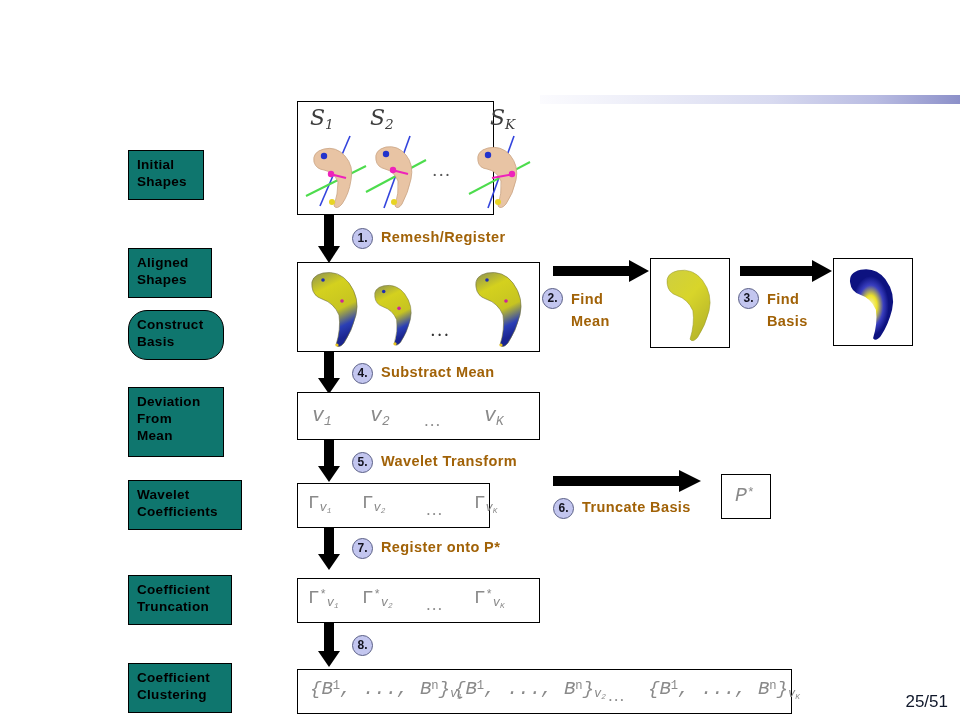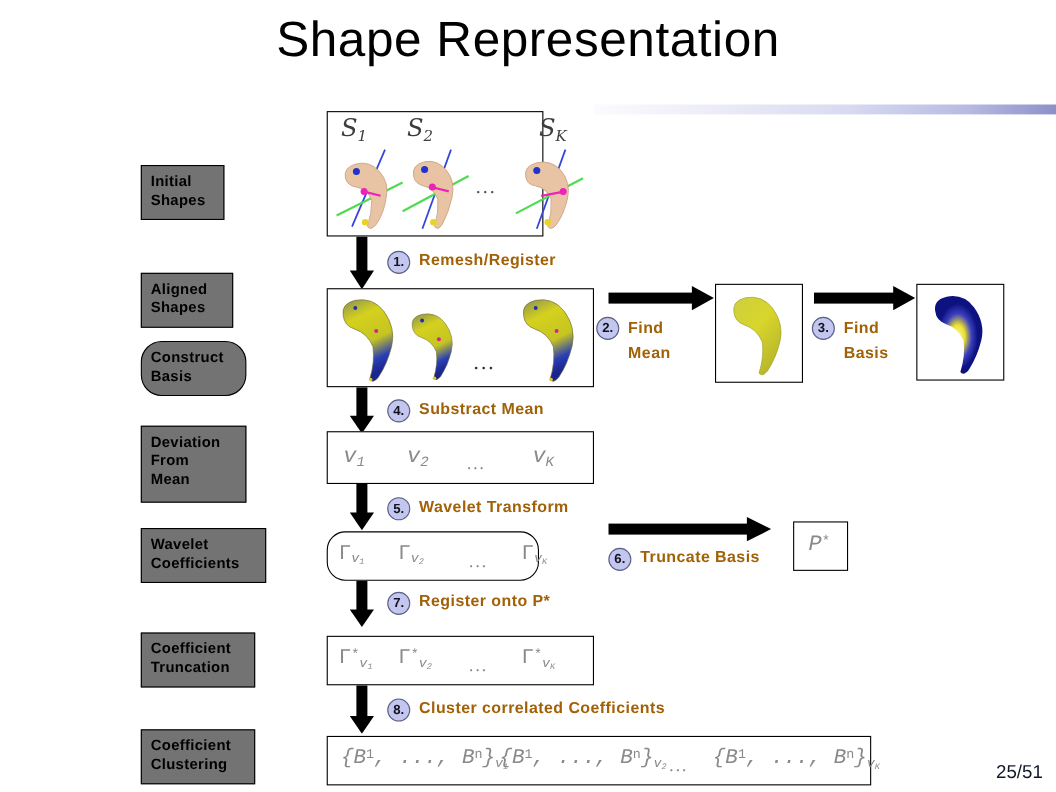--- a/index.html
+++ b/index.html
@@ -40,21 +40,21 @@
     top: 95px;
     width: 420px;
     height: 9px;
     background: linear-gradient(to right, #fbfbfe 0%, #ecedf8 25%, #d8daf0 55%, #b9bce2 80%, #8c90c9 100%);
   }
 
   
   .stage-box {
     position: absolute;
     box-sizing: border-box;
-    background: #737373;
+    background: #0f766e;
     border: 1.5px solid #000000;
     color: #000000;
     font-family: "Liberation Sans", sans-serif;
     font-size: 13.5px;
     font-weight: bold;
     line-height: 17px;
     padding: 5px 7px 5px 8px;
     letter-spacing: 0.3px;
   }
 
@@ -164,21 +164,20 @@
     font-family: "Liberation Sans", sans-serif;
     font-size: 17px;
     color: #0f172a;
   }
 </style>
 </head>
 <body>
 
 <div id="slide">
 
-  <div class="slide-title">Shape Representation</div>
 
   <div class="deco-bar"></div>
 
   <div class="stage-box" style="left:128px; top:150px; width:76px; height:50px;">
     <span style="white-space:pre-line;">Initial
 Shapes</span>
   </div>
 
   <div class="stage-box" style="left:128px; top:248px; width:84px; height:50px;">
     <span style="white-space:pre-line;">Aligned
@@ -376,21 +375,21 @@
   <svg class="arrow-down" style="left:318px; top:440px;" width="22" height="42" viewBox="0 0 22 42">
     <rect x="6" y="0" width="10" height="28" fill="#000"></rect>
     <polygon points="0,26 22,26 11,42" fill="#000"></polygon>
   </svg>
 
   <div class="step" style="left:352px; top:452px;">
     <div class="step-badge">5.</div>
     <div class="step-text">Wavelet Transform</div>
   </div>
 
-  <div class="panel" style="left:297px; top:483px; width:193px; height:45px;border-radius:17px;">
+  <div class="panel" style="left:297px; top:483px; width:193px; height:45px;">
     <div class="math" style="left:10px; top:8px; font-size:19px;">
       <span class="up">Γ</span><sub>v<sub>1</sub></sub>
     </div>
     <div class="math" style="left:64px; top:8px; font-size:19px;">
       <span class="up">Γ</span><sub>v<sub>2</sub></sub>
     </div>
     <div class="math-dots" style="left:128px; top:17px;">...</div>
     <div class="math" style="left:176px; top:8px; font-size:19px;">
       <span class="up">Γ</span><sub>v<sub>K</sub></sub>
     </div>
@@ -435,21 +434,20 @@
     </div>
   </div>
 
   <svg class="arrow-down" style="left:318px; top:623px;" width="22" height="44" viewBox="0 0 22 44">
     <rect x="6" y="0" width="10" height="30" fill="#000"></rect>
     <polygon points="0,28 22,28 11,44" fill="#000"></polygon>
   </svg>
 
   <div class="step" style="left:352px; top:635px;">
     <div class="step-badge">8.</div>
-    <div class="step-text">Cluster correlated Coefficients</div>
   </div>
 
   <div class="panel" style="left:297px; top:669px; width:495px; height:45px;">
     <div class="math" style="left:12px; top:8px; font-size:19px;">
       {B<sup>1</sup>, ..., B<sup>n</sup>}<sub>v<sub>1</sub></sub>
     </div>
     <div class="math" style="left:156px; top:8px; font-size:19px;">
       {B<sup>1</sup>, ..., B<sup>n</sup>}<sub>v<sub>2</sub></sub>
     </div>
     <div class="math-dots" style="left:310px; top:17px;">...</div>

